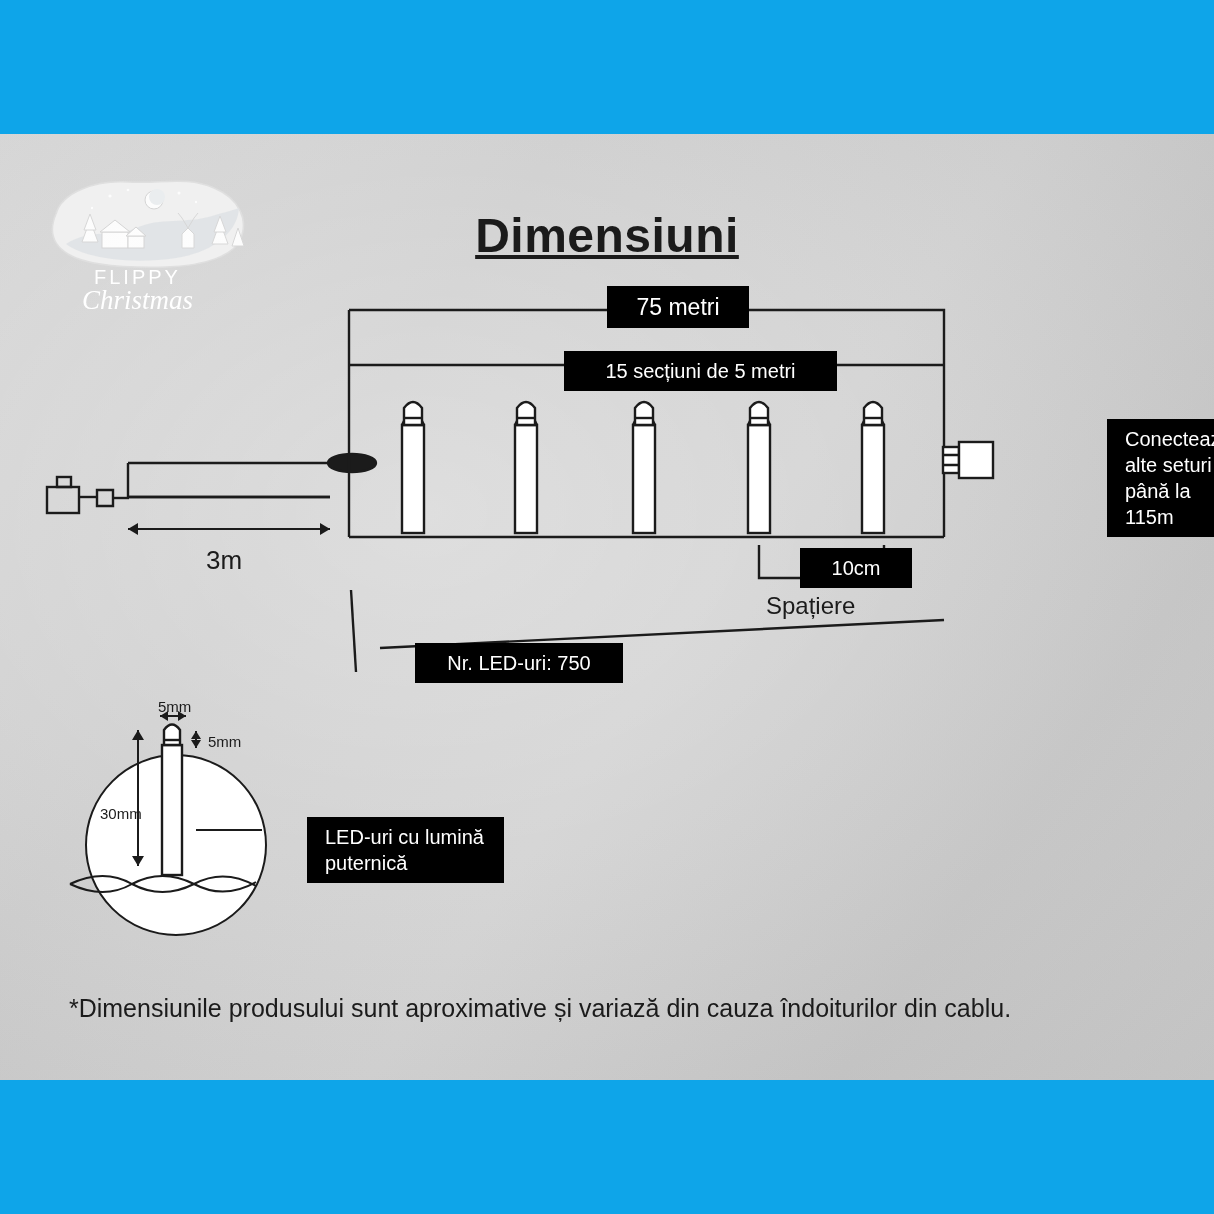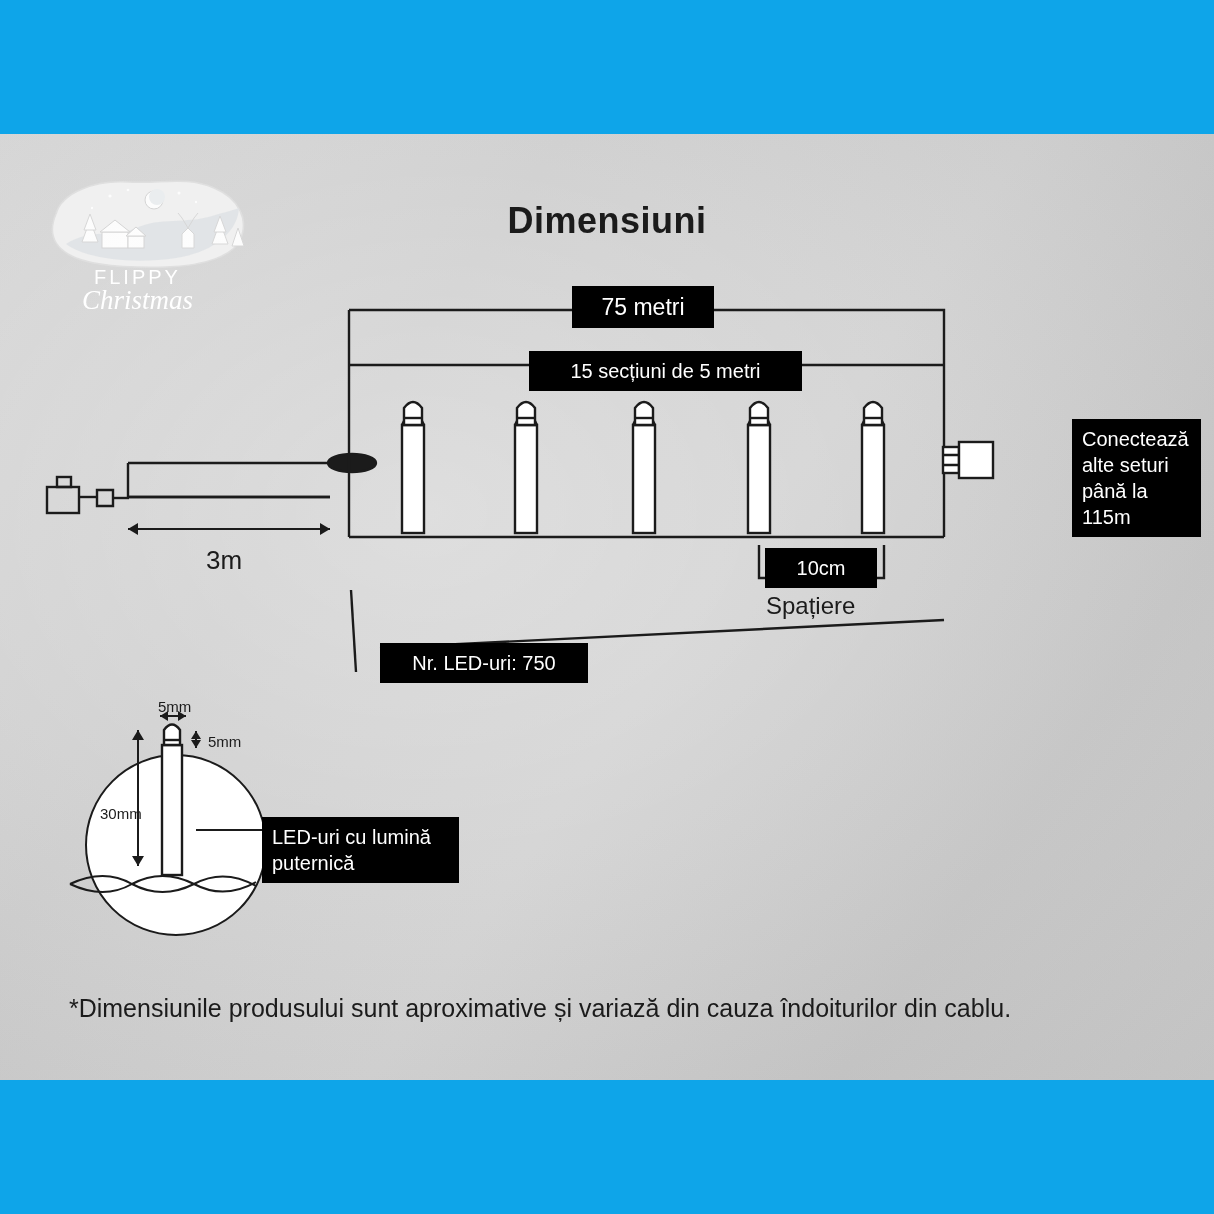--- a/index.html
+++ b/index.html
@@ -35,45 +35,47 @@
     pointer-events: none;
   }
 
   
   .title {
     position: absolute;
     left: 0;
     top: 176px;
     width: 1214px;
     text-align: center;
-    font-size: 36px;
+    font-size: 48px;
     color: #1b1b1b;
     letter-spacing: 0.5px;
+    text-decoration: underline;
   }
 
   
   .logo {
     position: absolute;
     left: 36px;
     top: 166px;
     width: 240px;
     height: 150px;
   }
   .logo svg { display: block; }
 
   
   .chip {
     position: absolute;
     background: #000000;
     color: #ffffff;
     font-size: 20px;
     line-height: 26px;
-    padding: 7px 10px;
+    padding: 7px 18px;
     white-space: pre-line;
     box-sizing: border-box;
+    margin-left: 35px;
   }
   .chip.big { font-size: 23px; line-height: 28px; }
 
   
   #art {
     position: absolute;
     left: 0;
     top: 0;
     width: 1214px;
     height: 1214px;
@@ -242,21 +244,21 @@
     </g>
   </svg>
 
   <div class="chip big" style="left:572px; top:286px; width:142px; text-align:center;">75 metri</div>
   <div class="chip" style="left:529px; top:351px; width:273px; text-align:center;">15 secțiuni de 5 metri</div>
   <div class="chip" style="left:1072px; top:419px; width:129px;">Conectează
 alte seturi
 până la 115m</div>
   <div class="chip" style="left:380px; top:643px; width:208px; text-align:center;">Nr. LED-uri: 750</div>
   <div class="chip" style="left:765px; top:548px; width:112px; text-align:center;">10cm</div>
-  <div class="chip" style="left:262px; top:817px; width:197px;">LED-uri cu lumină
+  <div class="chip" style="left:272px; top:817px; width:197px;">LED-uri cu lumină
 puternică</div>
 
   <div class="plain-text t-3m">3m</div>
   <div class="plain-text t-spatiere">Spațiere</div>
   <div class="plain-text t-5mm-top">5mm</div>
   <div class="plain-text t-5mm-right">5mm</div>
   <div class="plain-text t-30mm">30mm</div>
 
   <div class="footnote">*Dimensiunile produsului sunt aproximative și variază din cauza îndoiturilor din cablu.</div>
 

